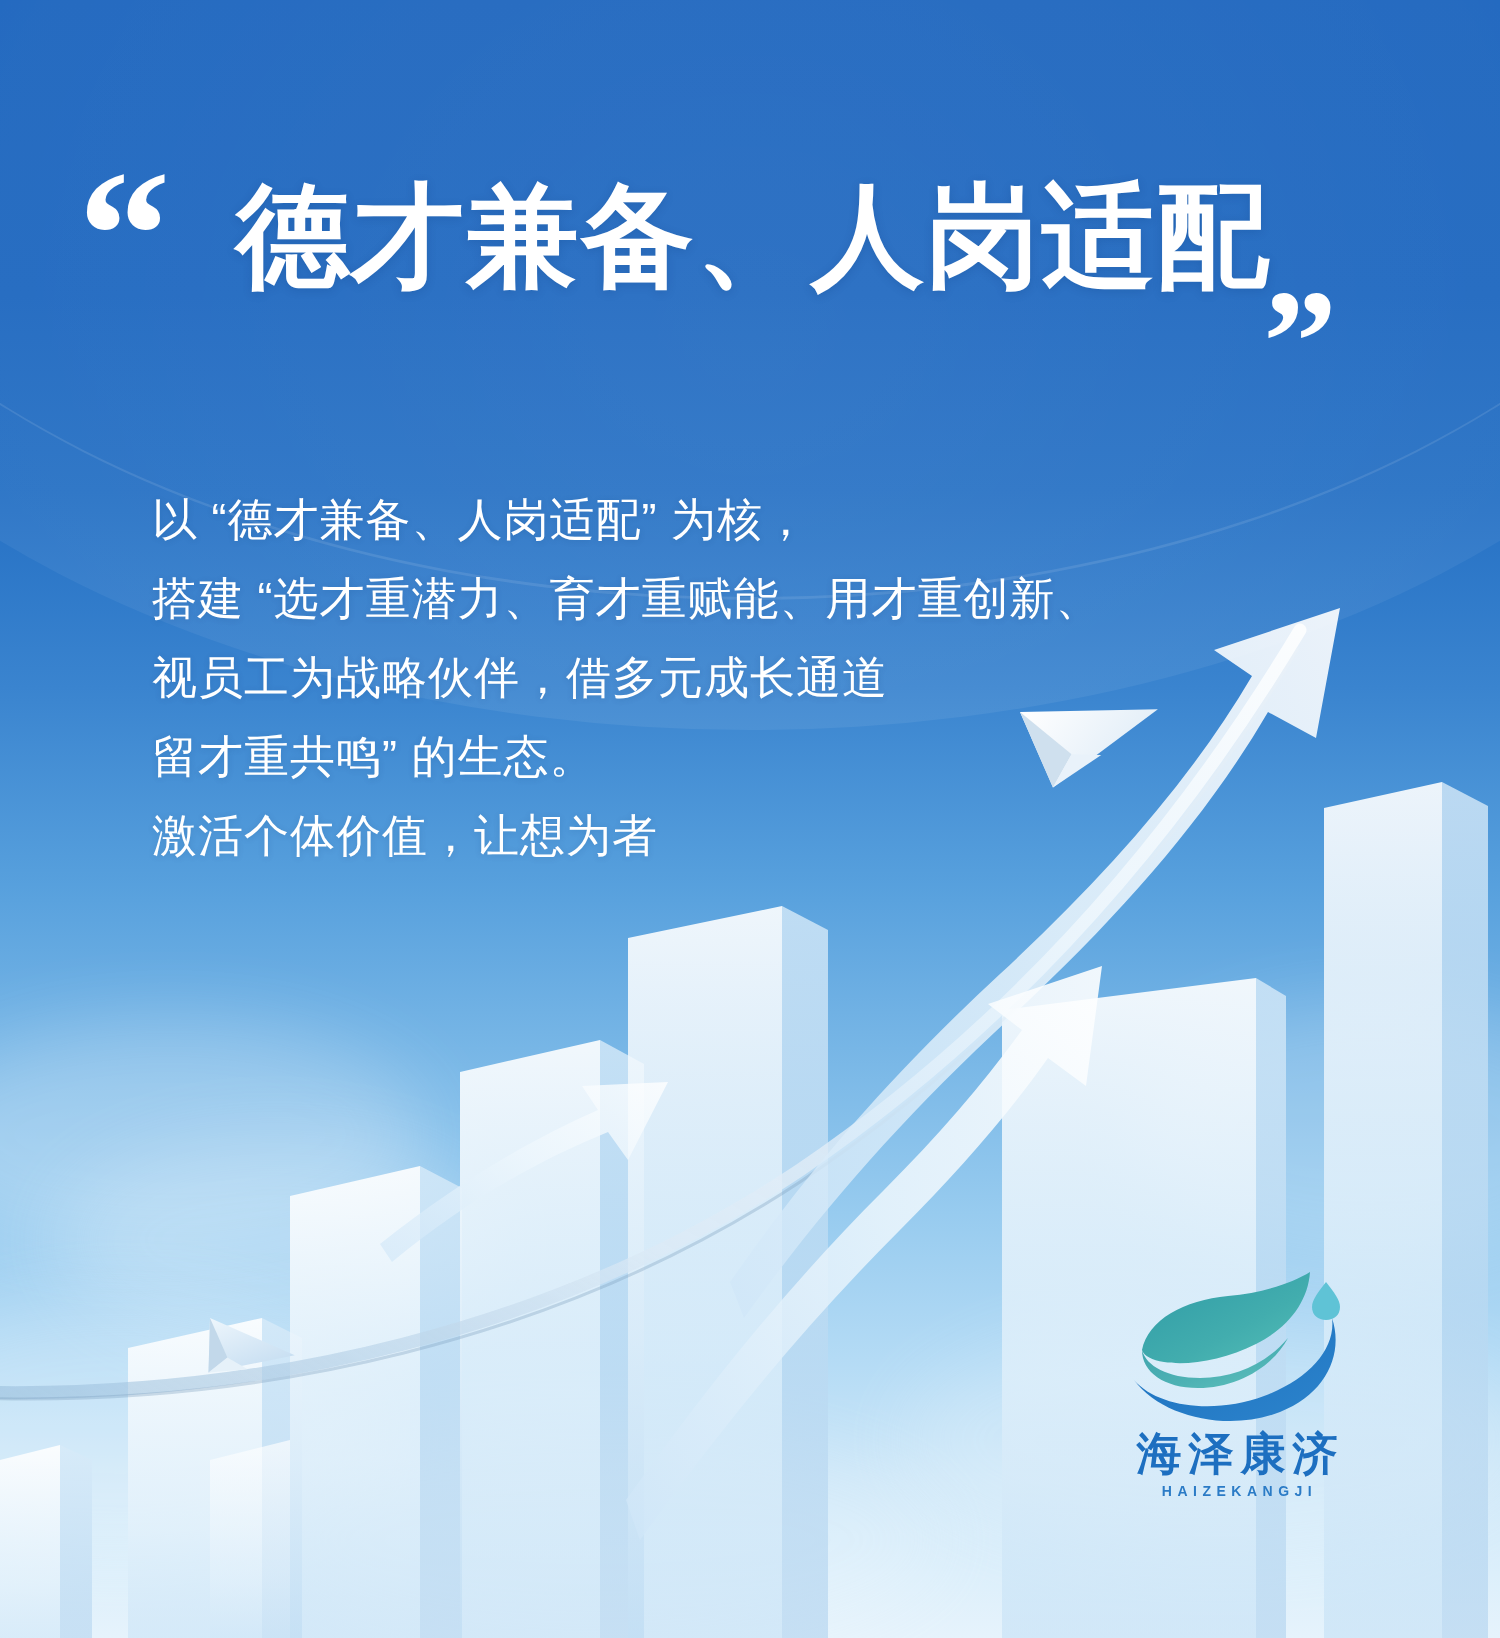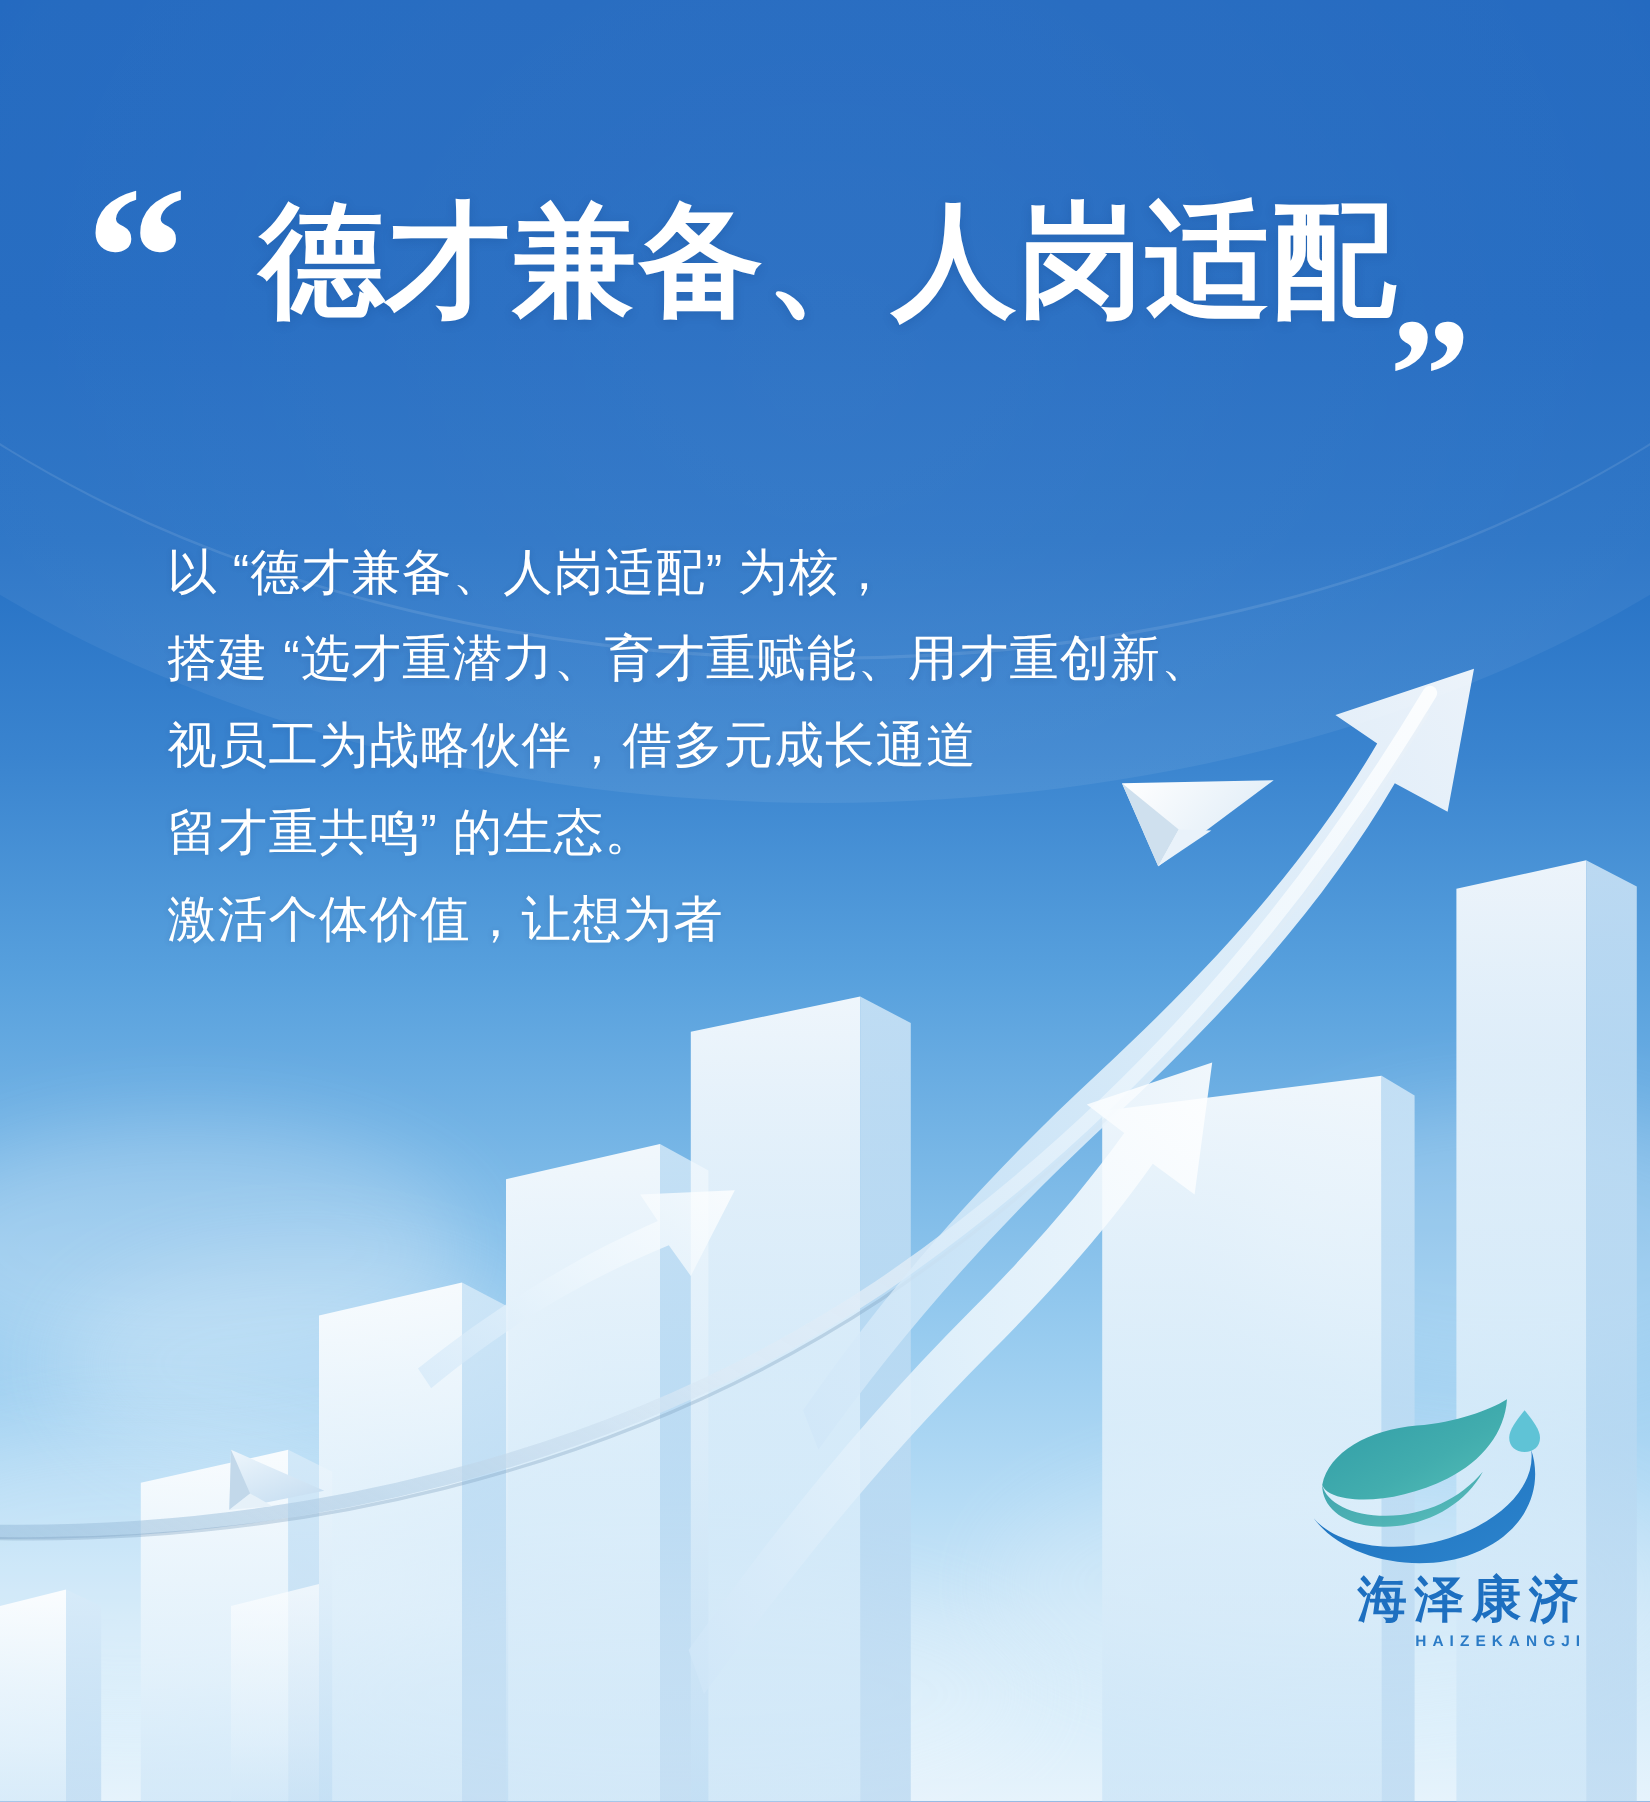--- a/index.html
+++ b/index.html
@@ -120,23 +120,23 @@
     letter-spacing:1px;
     white-space:nowrap;
     text-shadow:0 1px 6px rgba(10,55,115,0.16);
   }
   .body-line .b { font-weight:400; }
   .body-line.all-bold { font-weight:700; }
 
   
   .logo-block {
     position:absolute;
-    left:1152px; top:1262px;
+    left:1092px; top:1262px;
     width:290px;
-    text-align:right;
+    text-align:center;
   }
   .logo-mark { width:250px; height:165px; margin:0 auto; display:block; }
   .logo-name {
     margin-top:2px;
     font-size:45px;
     font-weight:700;
     color:#1d6fc0;
     letter-spacing:7px;
     text-indent:7px;
     line-height:1.1;

